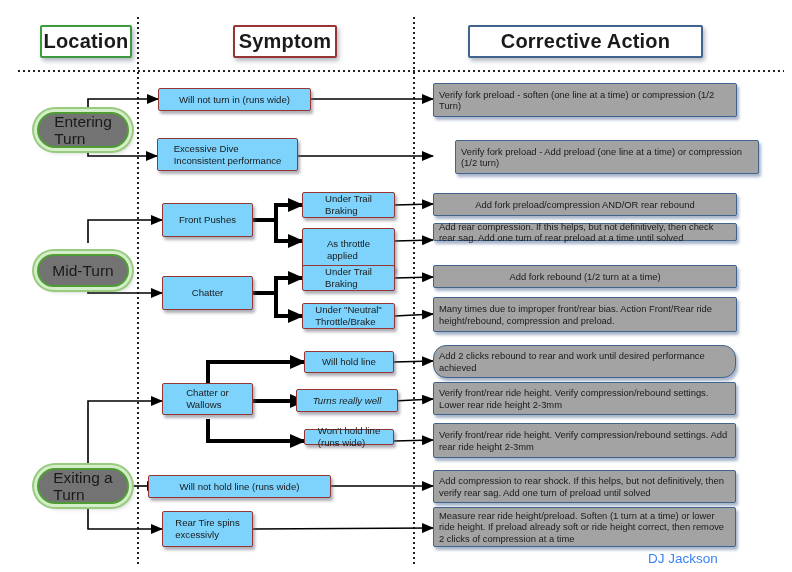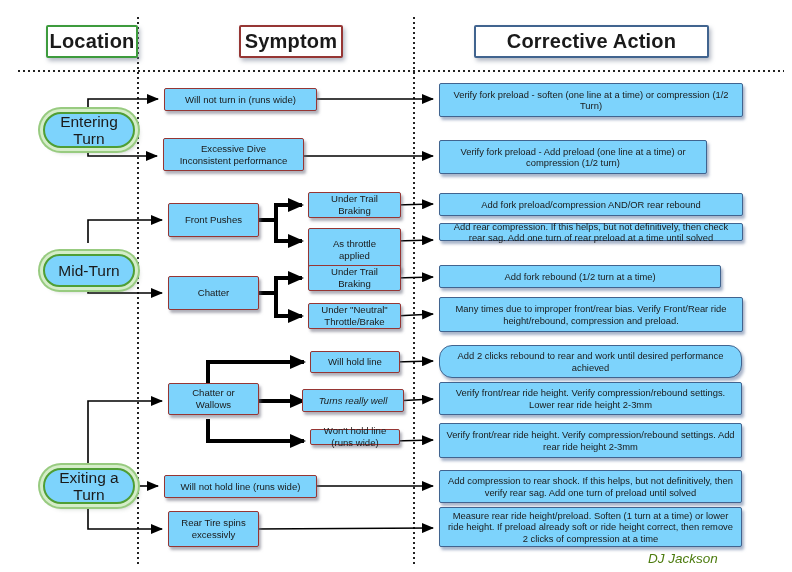--- a/index.html
+++ b/index.html
@@ -2,40 +2,40 @@
 <html><head>
 <meta charset="utf-8">
 <style>
   html,body{margin:0;padding:0;background:#ffffff;}
   #stage{
     position:relative;width:792px;height:572px;background:#ffffff;
     font-family:"Liberation Sans", sans-serif;color:#1a1a1a;overflow:hidden;
   }
   .node{
     position:absolute;display:flex;align-items:center;justify-content:center;
-    text-align:center;white-space:pre-line;box-sizing:border-box;line-height:1.22;margin-left:6px;
+    white-space:pre-line;box-sizing:border-box;line-height:1.22;
   }
   .header{
     background:#fff;font-weight:bold;font-size:20px;border:2px solid #888;
     border-radius:2px;box-shadow:2px 3px 4px rgba(120,130,150,.55);letter-spacing:.2px;
   }
   .header.green{border-color:#3d9b3d;}
   .header.red{border-color:#963634;}
   .header.blue{border-color:#41648f;}
   .oval{
-    background:#7dd3fc;border:2px solid #4f9e35;border-radius:20px;
+    background:#737373;border:2px solid #4f9e35;border-radius:20px;
     box-shadow:0 0 0 3px #d5edc9, 0 0 0 5px #98cb80, 3px 4px 5px rgba(80,100,80,.45);
     font-size:15.5px;line-height:1.1;
   }
   .symptom{
     background:#7dd3fc;border:1.6px solid #963634;border-radius:2px;
     box-shadow:2px 3px 3px rgba(110,110,125,.55);font-size:9.6px;padding:1px 3px;
   }
   .action{
-    background:#7dd3fc;border:1.5px solid #41648f;border-radius:2px;
+    background:#a3a3a3;border:1.5px solid #41648f;border-radius:2px;
     box-shadow:2px 3px 3px rgba(110,130,165,.6);font-size:9.4px;padding:1px 5px;
   }
   #connector-wrap, #connector-wrap svg{position:absolute;left:0;top:0;width:792px;height:572px;}
   #credit{position:absolute;left:648px;top:551px;font-size:13.5px;}
 </style>
 </head>
 <body>
 
 <div id="stage">
   <div id="connector-wrap">
@@ -87,41 +87,41 @@
       <div class="node oval" style="left: 37px; top: 254px; width: 92px; height: 33px;">Mid-Turn</div>
       <div class="node oval" style="left: 37px; top: 468px; width: 92px; height: 36px;">Exiting a
 Turn</div>
       <div class="node symptom" style="left: 158px; top: 88px; width: 153px; height: 23px;">Will not turn in (runs wide)</div>
       <div class="node symptom" style="left: 157px; top: 138px; width: 141px; height: 33px;">Excessive Dive
 Inconsistent performance</div>
       <div class="node symptom" style="left: 162px; top: 203px; width: 91px; height: 34px;">Front Pushes</div>
       <div class="node symptom" style="left: 162px; top: 276px; width: 91px; height: 34px;">Chatter</div>
       <div class="node symptom" style="left: 162px; top: 383px; width: 91px; height: 32px;">Chatter or
 Wallows</div>
-      <div class="node symptom" style="left: 158px; top: 475px; width: 153px; height: 23px;">Will not hold line (runs wide)</div>
+      <div class="node symptom" style="left: 148px; top: 475px; width: 183px; height: 23px;">Will not hold line (runs wide)</div>
       <div class="node symptom" style="left: 162px; top: 511px; width: 91px; height: 36px;">Rear Tire spins
 excessivly</div>
       <div class="node symptom" style="left: 302px; top: 192px; width: 93px; height: 26px;">Under Trail
 Braking</div>
       <div class="node symptom" style="left: 302px; top: 228px; width: 93px; height: 44px;">As throttle
 applied</div>
       <div class="node symptom" style="left: 302px; top: 265px; width: 93px; height: 26px;">Under Trail
 Braking</div>
       <div class="node symptom" style="left: 302px; top: 303px; width: 93px; height: 26px;">Under "Neutral"
 Throttle/Brake</div>
       <div class="node symptom" style="left: 304px; top: 351px; width: 90px; height: 22px;">Will hold line</div>
       <div class="node symptom" style="left: 296px; top: 389px; width: 102px; height: 23px; font-style: italic;">Turns really well</div>
       <div class="node symptom" style="left: 304px; top: 429px; width: 90px; height: 16px;">Won't hold line
 (runs wide)</div>
       <div class="node action" style="left: 433px; top: 83px; width: 304px; height: 34px;">Verify fork preload - soften (one line at a time) or compression (1/2 Turn)</div>
-      <div class="node action" style="left: 433px; top: 140px; width: 268px; height: 34px;">Verify fork preload - Add preload (one line at a time) or compression (1/2 turn)</div>
+      <div class="node action" style="left: 455px; top: 140px; width: 304px; height: 34px;">Verify fork preload - Add preload (one line at a time) or compression (1/2 turn)</div>
       <div class="node action" style="left: 433px; top: 193px; width: 304px; height: 23px;">Add fork preload/compression AND/OR rear rebound</div>
       <div class="node action" style="left: 433px; top: 223px; width: 304px; height: 18px;">Add rear compression. If this helps, but not definitively, then check rear sag. Add one turn of rear preload at a time until solved</div>
-      <div class="node action" style="left: 433px; top: 265px; width: 282px; height: 23px;">Add fork rebound (1/2 turn at a time)</div>
-      <div class="node action" style="left: 433px; top: 297px; width: 304px; height: 35px;">Many times due to improper front/rear bias. Verify Front/Rear ride height/rebound, compression and preload.</div>
+      <div class="node action" style="left: 433px; top: 265px; width: 304px; height: 23px;">Add fork rebound (1/2 turn at a time)</div>
+      <div class="node action" style="left: 433px; top: 297px; width: 304px; height: 35px;">Many times due to improper front/rear bias. Action Front/Rear ride height/rebound, compression and preload.</div>
       <div class="node action" style="left: 433px; top: 345px; width: 303px; height: 33px; border-radius: 13px;">Add 2 clicks rebound to rear and work until desired performance achieved</div>
       <div class="node action" style="left: 433px; top: 382px; width: 303px; height: 33px;">Verify front/rear ride height. Verify compression/rebound settings. Lower rear ride height 2-3mm</div>
       <div class="node action" style="left: 433px; top: 423px; width: 303px; height: 35px;">Verify front/rear ride height. Verify compression/rebound settings. Add rear ride height 2-3mm</div>
       <div class="node action" style="left: 433px; top: 470px; width: 303px; height: 33px;">Add compression to rear shock. If this helps, but not definitively, then verify rear sag. Add one turn of preload until solved</div>
       <div class="node action" style="left: 433px; top: 507px; width: 303px; height: 40px;">Measure rear ride height/preload. Soften (1 turn at a time) or lower ride height. If preload already soft or ride height correct, then remove 2 clicks of compression at a time</div>
     </div>
-  <div id="credit" style="color: #4d7c0f; font-style: italic;">DJ Jackson</div>
+  <div id="credit" style="color: #3b82f6;">DJ Jackson</div>
 </div>
 
 </body></html>

